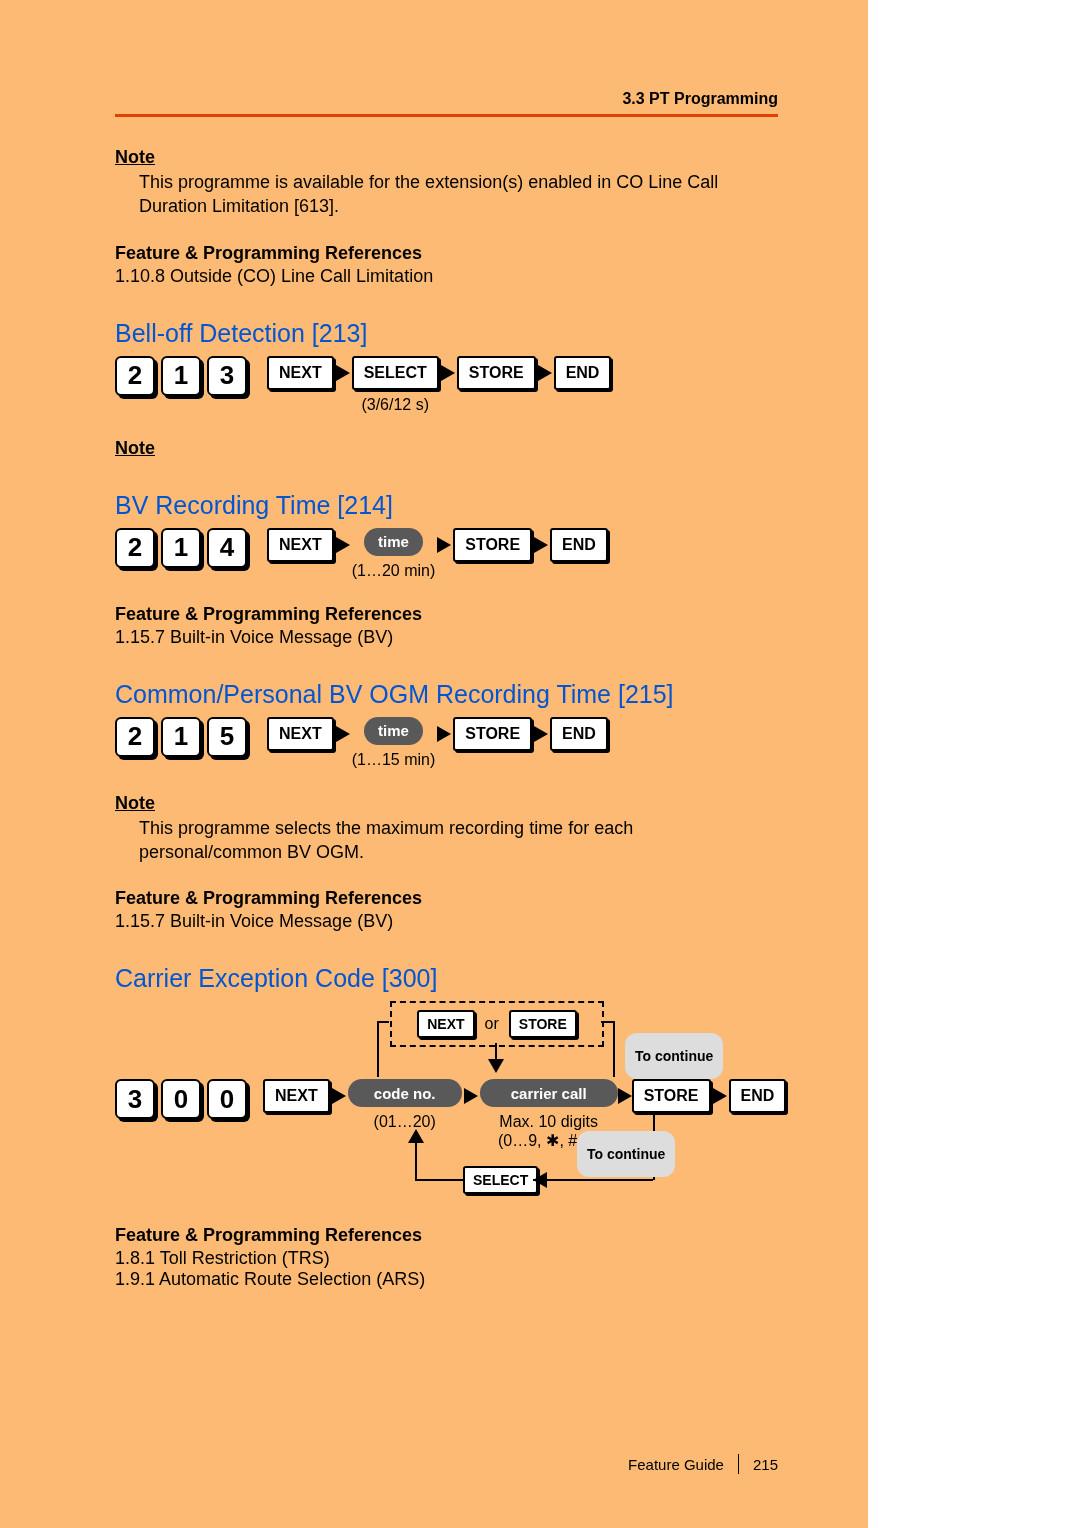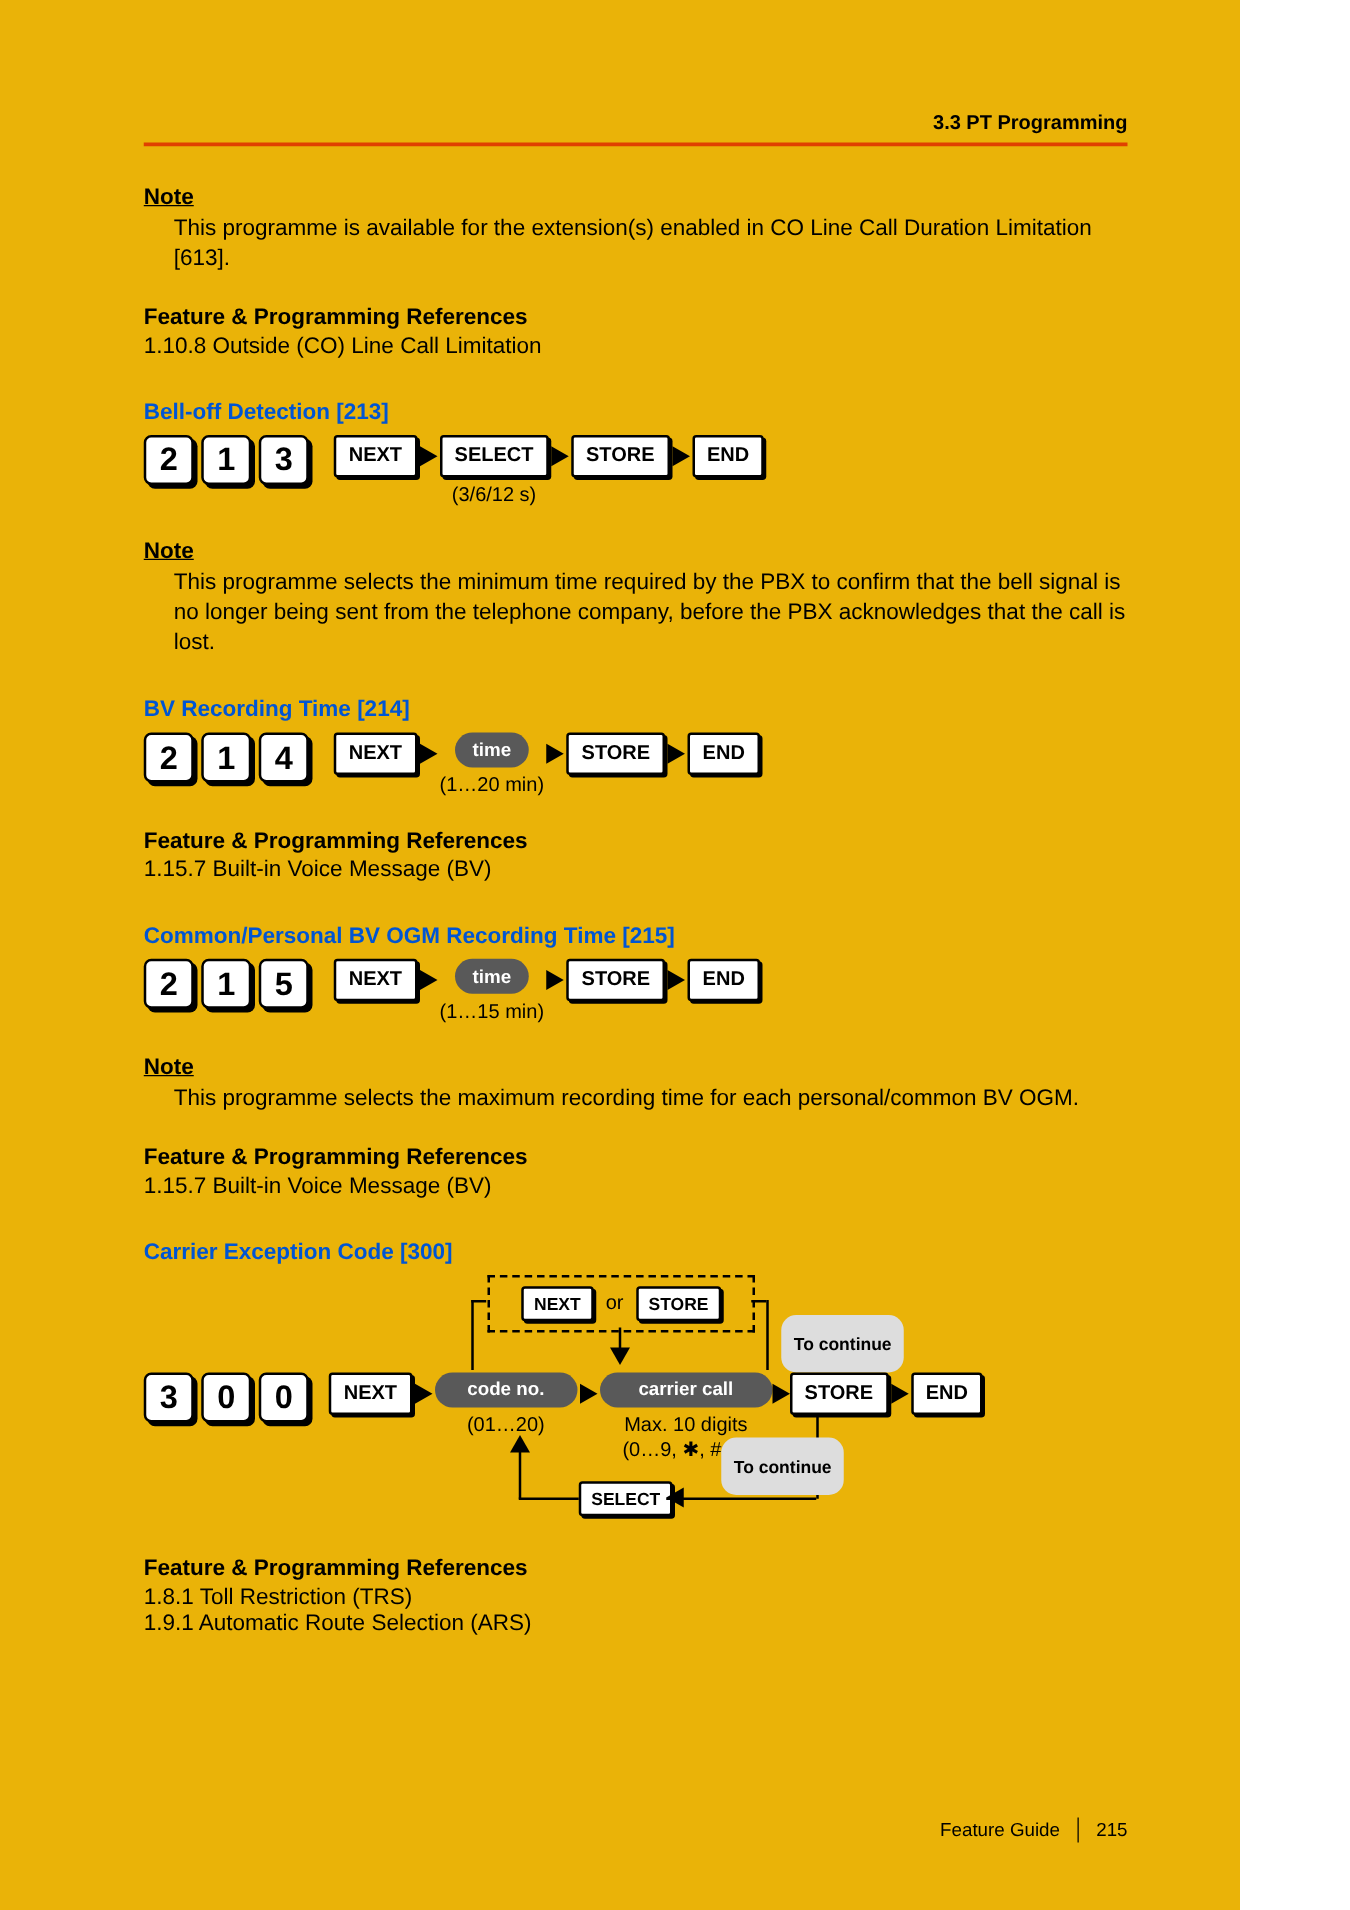--- a/index.html
+++ b/index.html
@@ -4,26 +4,26 @@
 <style>
   @page { margin: 0; }
   html, body {
     margin: 0; padding: 0;
     background: #fff;
     font-family: Arial, Helvetica, sans-serif;
     color: #000;
     width: 1080px;
   }
   .page {
-    width: 992px;
+    width: 868px;
     height: 1528px;
     position: relative;
     box-sizing: border-box;
     padding: 90px 90px 60px 115px;
-    background: #eab308;
+    background: #fdba74;
   }
   .header-area {
     text-align: right;
     font-weight: bold;
     font-size: 16px;
     padding-bottom: 6px;
     border-bottom: 3px solid #e04000;
     margin-bottom: 30px;
   }
   .note-label {
@@ -43,22 +43,22 @@
     font-size: 18px;
     margin-top: 24px;
     margin-bottom: 2px;
   }
   .ref-body {
     font-size: 18px;
     margin: 0;
   }
   .section-heading {
     color: #0055d4;
-    font-weight: bold;
-    font-size: 18px;
+    font-weight: normal;
+    font-size: 25px;
     margin-top: 32px;
     margin-bottom: 8px;
   }
   
   .flow {
     display: flex;
     align-items: flex-start;
     gap: 0;
     flex-wrap: wrap;
   }
@@ -162,21 +162,20 @@
           <span class="arrow-right"></span>
         </span>
       <span class="key lbl">STORE</span>
       <span class="gap">
           <span class="arrow-right"></span>
         </span>
       <span class="key lbl">END</span>
     </div>
   </div>
   <p class="note-label" style="margin-top:24px;">Note</p>
-  <p class="note-body">This programme selects the minimum time required by the PBX to confirm that the bell signal is no longer being sent from the telephone company, before the PBX acknowledges that the call is lost.</p>
 
   <h2 class="section-heading">BV Recording Time [214]</h2>
   <div class="flow">
     <div class="row-top" style="align-items:flex-start;">
       <span class="key digit">2</span>
       <span class="key digit">1</span>
       <span class="key digit">4</span>
       <span style="width:14px"></span>
       <span class="key lbl">NEXT</span>
       <span class="gap">

